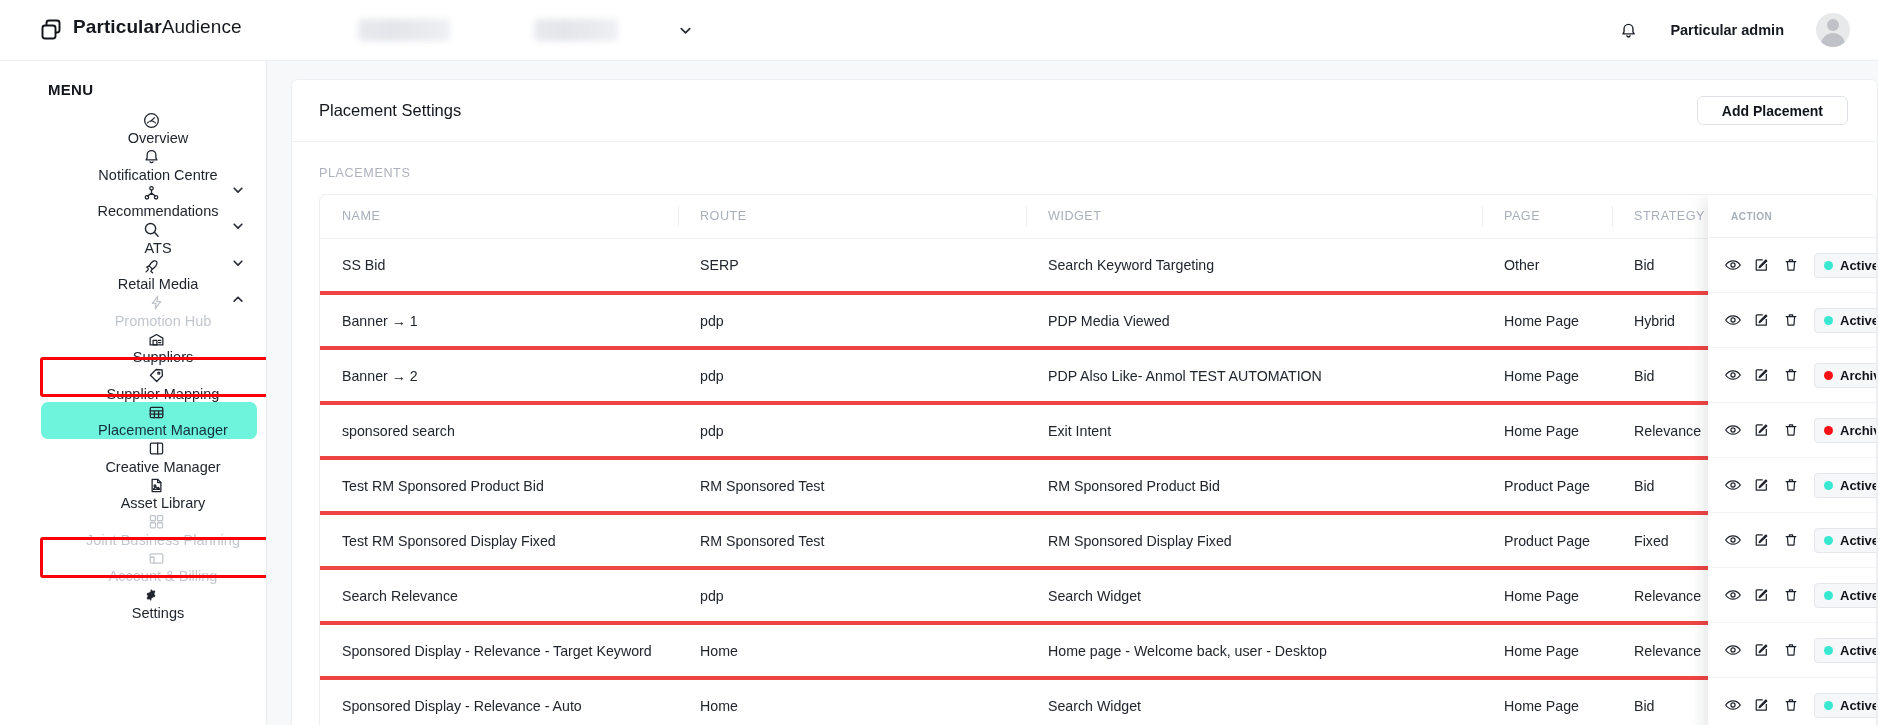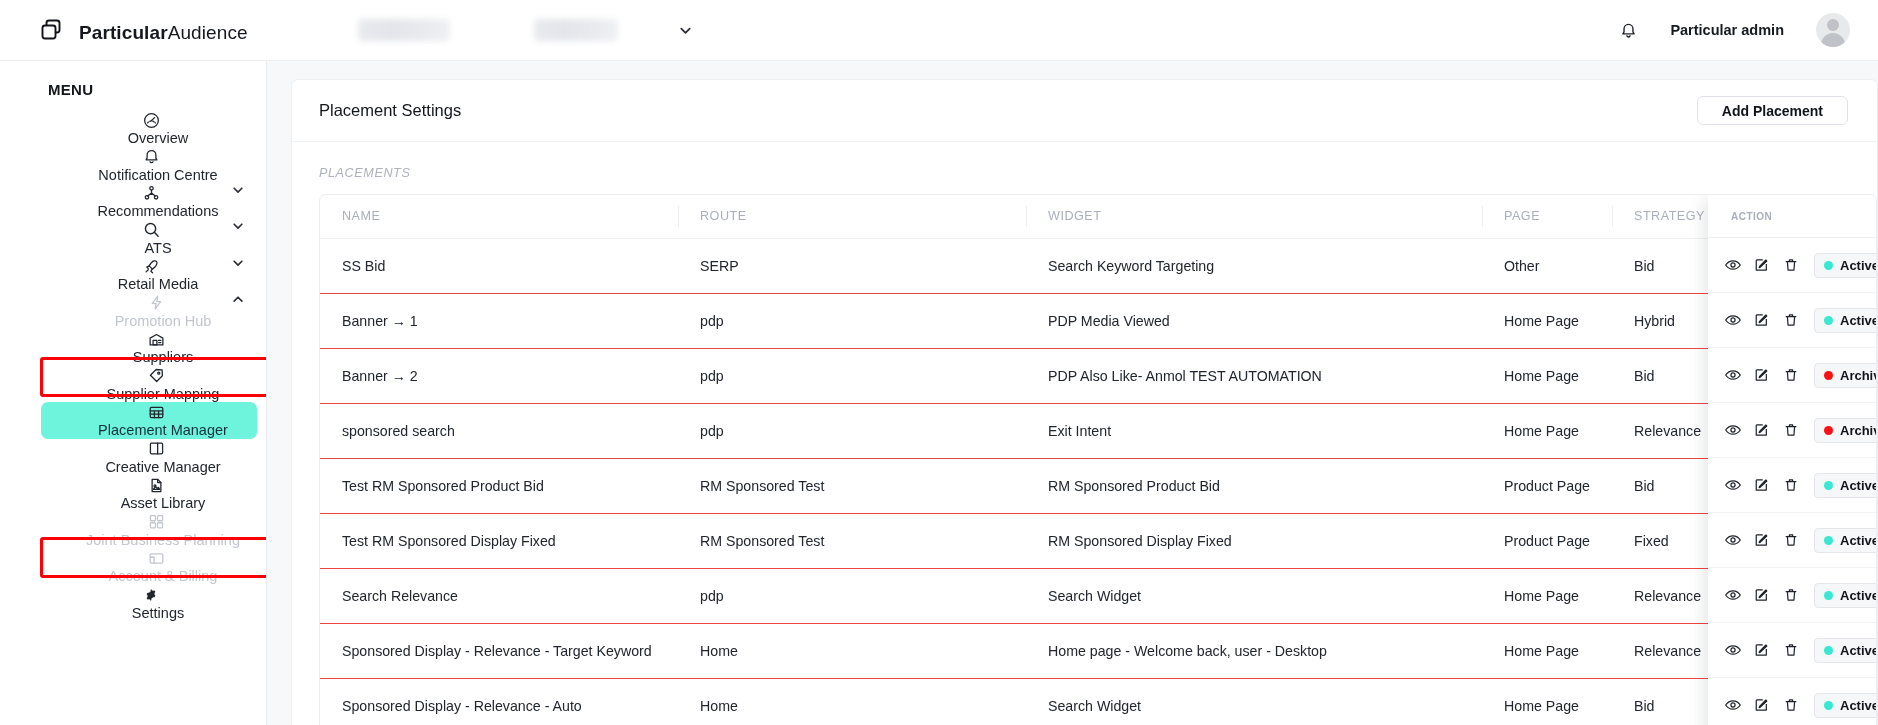--- a/index.html
+++ b/index.html
@@ -16,21 +16,21 @@
 
   
   .topbar {
     height: 61px; min-height: 61px;
     background: #ffffff;
     border-bottom: 1px solid #eceef2;
     display: flex; align-items: center;
     padding: 0 28px 0 38px;
     position: relative; z-index: 40;
   }
-  .brand { display: flex; align-items: flex-end; gap: 13px; width: 244px; }
+  .brand { display: flex; align-items: flex-start; gap: 7px; width: 244px; }
   .brand-mark { width: 28px; height: 28px; color: #111318; flex: none; }
   .brand-text { font-size: 19px; color: #15181e; letter-spacing: .1px; white-space: nowrap; }
   .brand-text b { font-weight: 700; }
   .brand-text span { font-weight: 400; }
 
   .redacted {
     height: 22px; border-radius: 4px;
     background: linear-gradient(90deg,#e9eaee 0%,#e3e5ea 35%,#e9eaee 70%,#eff0f3 100%);
     filter: blur(3.2px);
   }
@@ -111,21 +111,20 @@
     margin-left: auto;
     border: 1px solid #dfe2e8; background: #fff; border-radius: 6px;
     height: 29px; padding: 0 24px;
     font-family: "Liberation Sans", sans-serif;
     font-size: 14px; font-weight: 700; color: #10141a; cursor: pointer;
     white-space: nowrap;
   }
   .section-label {
     font-size: 12.6px; color: #adb2bd; letter-spacing: .6px;
     padding: 24px 0 14px 27px;
-    font-style: italic;
   }
   .table-wrap { padding: 0 0 0 27px; flex: 1; min-height: 0; position: relative; }
   .table-box {
     border: 1px solid #eceef1; border-top-left-radius: 7px; border-top-right-radius: 7px;
     border-bottom: none;
     height: 100%;
     overflow: hidden; position: relative; background: #fff;
   }
   table { border-collapse: collapse; width: 1600px; table-layout: fixed; }
   thead th {
@@ -133,21 +132,21 @@
     font-size: 12.6px; color: #a9afba; letter-spacing: .5px;
     padding: 0 0 0 22px; border-bottom: 1px solid #eff0f3;
     position: relative; vertical-align: middle;
   }
   thead th + th::before {
     content: ""; position: absolute; left: 0; top: 11px; bottom: 11px;
     width: 1px; background: #eceef1;
   }
   tbody td {
     height: 55px; font-size: 14.2px; color: #21262e;
-    padding: 0 0 0 22px; border-bottom: 1px solid #ef4444;
+    padding: 0 0 0 22px; border-bottom: 4px solid #ef4444;
     white-space: nowrap; overflow: hidden; vertical-align: middle;
   }
   col.c-name   { width: 358px; }
   col.c-route  { width: 348px; }
   col.c-widget { width: 456px; }
   col.c-page   { width: 130px; }
   col.c-strat  { width: 308px; }
 
   
   .action-col {

